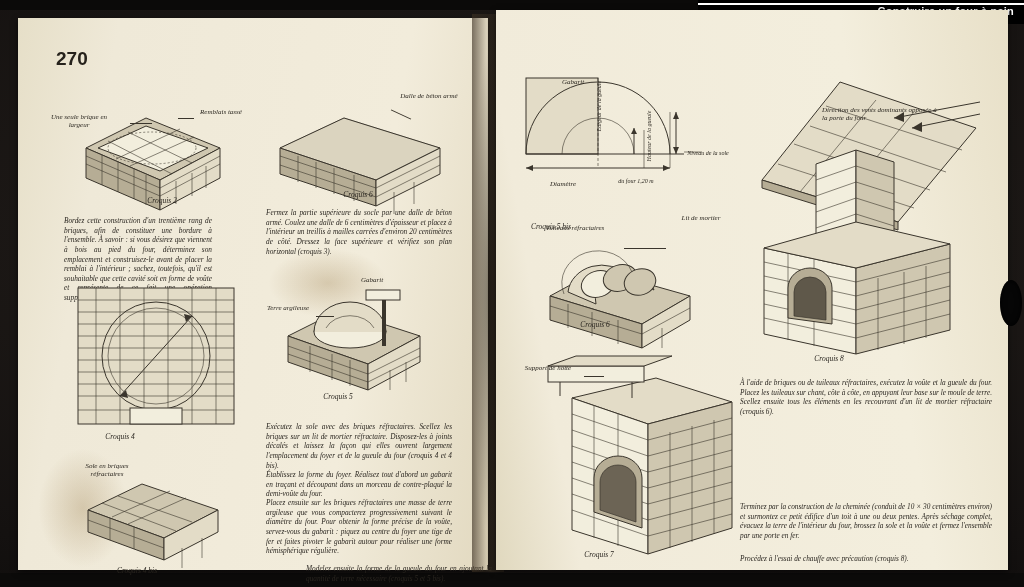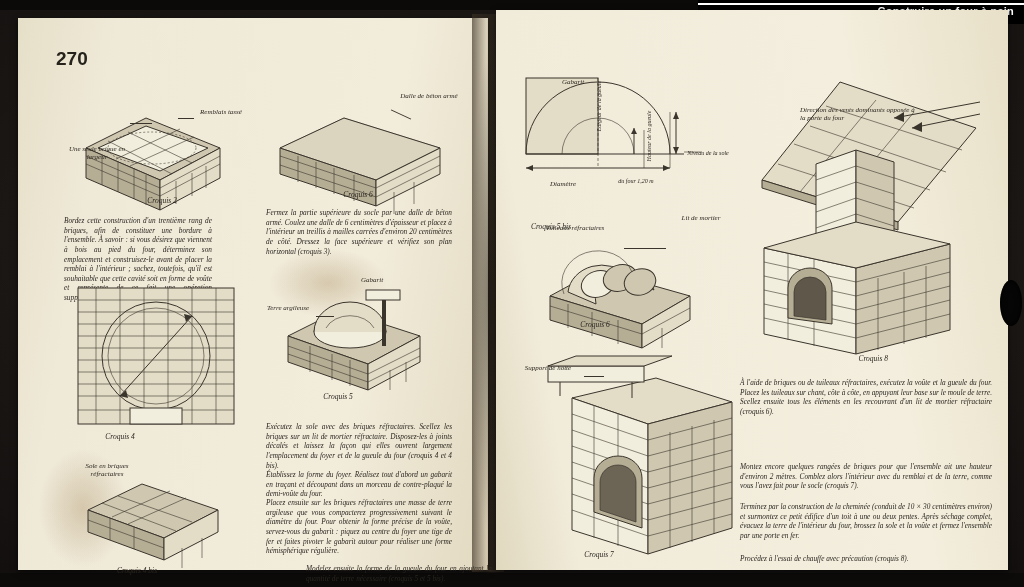--- a/index.html
+++ b/index.html
@@ -100,21 +100,21 @@
           <line x1="138" y1="70" x2="138" y2="92"></line>
           <line x1="40" y1="45" x2="104" y2="78"></line>
             <line x1="60" y1="36" x2="124" y2="67"></line>
           <line x1="48" y1="63" x2="112" y2="33"></line>
             <line x1="62" y1="70" x2="126" y2="41"></line>
         </g>
         <ellipse cx="84" cy="52" rx="44" ry="16" fill="none" stroke="#3a352c" stroke-width=".6" stroke-dasharray="2 2"></ellipse>
       </svg>
       <div class="speck" style="left:34px;top:22px;width:100px;height:44px;opacity:.55;"></div>
     </div>
-    <div class="lbl" style="left:46px;top:95px;width:66px;margin-top:32px;">Une seule brique en largeur</div>
+    <div class="lbl" style="left:28px;top:95px;width:66px;">Une seule brique en largeur</div>
     <div class="lbl" style="left:168px;top:90px;width:70px;">Remblais tassé</div>
     <div class="line" style="left:112px;top:105px;width:22px;height:1px;"></div>
     <div class="line" style="left:160px;top:100px;width:16px;height:1px;"></div>
     <div class="cap" style="left:104px;top:178px;width:80px;">Croquis 2</div>
 
     <div class="fig" style="left:252px;top:90px;width:180px;height:100px;">
       <svg width="180" height="100" viewBox="0 0 180 100">
         <polygon class="fill-m" points="10,40 74,10 170,40 106,72"></polygon>
         <polygon class="fill-d" points="10,40 10,66 106,98 106,72"></polygon>
         <polygon class="fill-l" points="106,72 106,98 170,66 170,40"></polygon>
@@ -378,23 +378,22 @@
 
         <path d="M44,246 L44,216 A22,20 0 0 1 88,216 L88,252 Z" class="fill-d"></path>
         <path d="M50,244 L50,220 A16,15 0 0 1 82,220 L82,248 Z" fill="#5f584a" stroke="#3a352c" stroke-width=".7"></path>
 
         <line x1="236" y1="30" x2="150" y2="46" class="stroke"></line>
         <polygon points="150,46 160,40 160,50" fill="#3a352c"></polygon>
         <line x1="236" y1="42" x2="168" y2="56" class="stroke"></line>
         <polygon points="168,56 178,50 178,60" fill="#3a352c"></polygon>
       </svg>
     </div>
-    <div class="lbl" style="left:304px;top:96px;width:116px;text-align:left;">Direction des vents dominants opposée à la porte du four</div>
-    <div class="cap" style="left:306px;top:344px;width:86px;text-align:right;">Croquis 8</div>
+    <div class="lbl" style="left:326px;top:96px;width:116px;text-align:left;">Direction des vents dominants opposée à la porte du four</div>
+    <div class="cap" style="left:290px;top:344px;width:86px;">Croquis 8</div>
 
     <div class="body-text" style="left:244px;top:368px;width:252px;">À l'aide de briques ou de tuileaux réfractaires, exécutez la voûte et la gueule du four. Placez les tuileaux sur chant, côte à côte, en appuyant leur base sur le moule de terre. Scellez ensuite tous les éléments en les recouvrant d'un lit de mortier réfractaire (croquis 6).</div>
-    <div class="body-text" style="left:244px;top:452px;width:252px;">Montez encore quelques rangées de briques pour que l'ensemble ait une hauteur d'environ 2 mètres. Comblez alors l'intérieur avec du remblai et de la terre, comme vous l'avez fait pour le socle (croquis 7).</div>
     <div class="body-text" style="left:244px;top:492px;width:252px;">Terminez par la construction de la cheminée (conduit de 10 × 30 centimètres environ) et surmontez ce petit édifice d'un toit à une ou deux pentes. Après séchage complet, évacuez la terre de l'intérieur du four, brossez la sole et la voûte et fermez l'ensemble par une porte en fer.</div>
     <div class="body-text" style="left:244px;top:544px;width:252px;">Procédez à l'essai de chauffe avec précaution (croquis 8).</div>
   </div>
 
   <div class="binder"></div>
 </div>
 
 </body></html>

